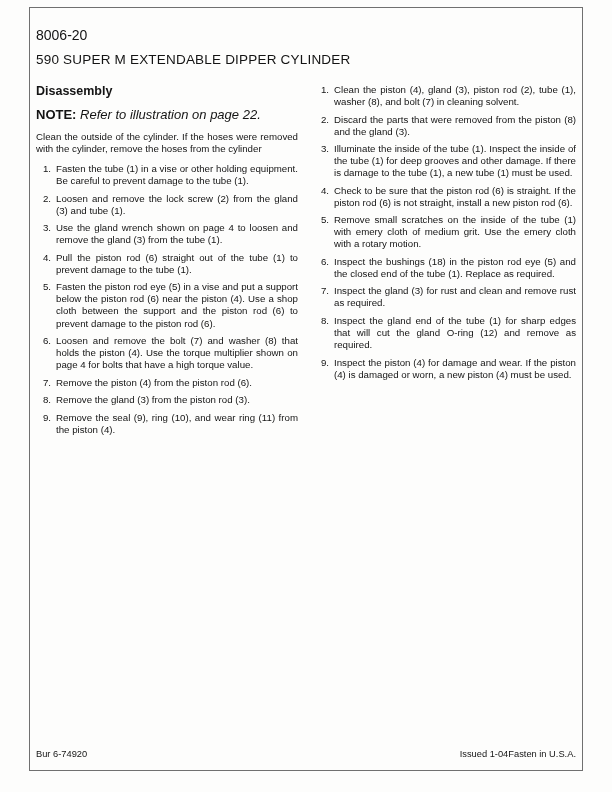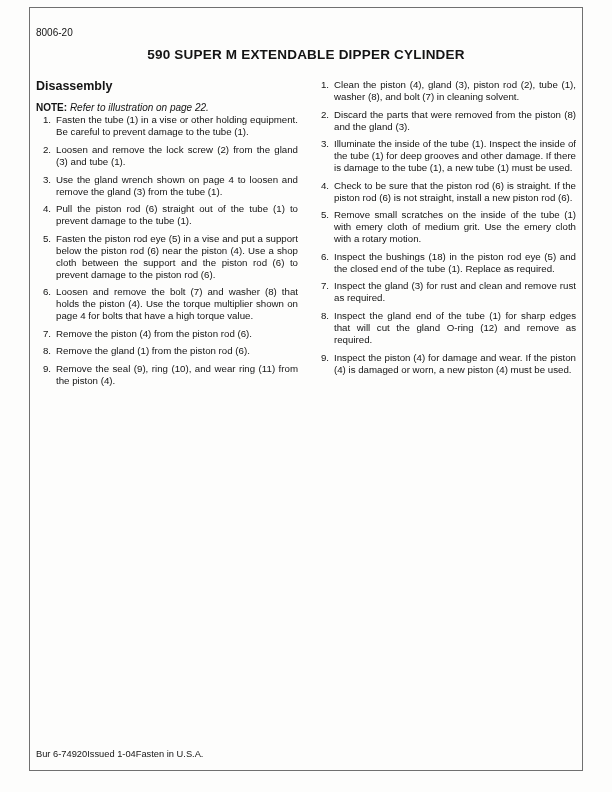--- a/index.html
+++ b/index.html
@@ -15,43 +15,44 @@
     position: absolute;
     top: 7px; left: 29px; right: 29px; bottom: 21px;
     border: 1px solid #707070;
     pointer-events: none;
   }
   .content {
     position: absolute;
     top: 27px; left: 36px; right: 36px;
   }
   .page-number {
-    font-size: 10px;
+    font-size: 14px;
     margin-bottom: 9px;
   }
   .doc-title {
-    text-align: center;
-    font-weight: bold;
+    text-align: left;
+    font-weight: normal;
     font-size: 13.5px;
     letter-spacing: 0.2px;
     margin-bottom: 17px;
   }
   .columns {
     display: flex;
     gap: 16px;
   }
   .col { flex: 1; min-width: 0; }
   .section-heading {
     font-weight: bold;
     font-size: 12.5px;
     margin-bottom: 9px;
   }
   .note {
-    font-size: 10px;
+    font-size: 13px;
     line-height: 1.24;
+    margin-bottom: 8px;
   }
   .note-label { font-weight: bold; }
   .note-text { font-style: italic; }
   .para {
     font-size: 9.7px;
     line-height: 1.24;
     text-align: justify;
     margin-bottom: 8px;
   }
   .step {
@@ -67,20 +68,21 @@
     padding-right: 5px;
   }
   .step-text {
     flex: 1;
     text-align: justify;
   }
   .footer {
     position: absolute;
     left: 36px; right: 36px; bottom: 33px;
     display: flex;
+    justify-content: space-between;
     align-items: baseline;
     font-size: 9.3px;
   }
   .footer-right {
     display: flex;
   }
 </style>
 </head>
 <body>
 
@@ -95,20 +97,21 @@
   <div class="columns">
 
     <div class="col">
       <div class="section-heading">Disassembly</div>
 
       <div class="note">
         <span class="note-label">NOTE:</span>
         <span class="note-text">Refer to illustration on page 22.</span>
       </div>
 
+      <div class="para">Clean the outside of the cylinder. If the hoses were removed with the cylinder, remove the hoses from the cylinder</div>
 
       <div class="step">
         <span class="step-num">1.</span>
         <span class="step-text">Fasten the tube (1) in a vise or other holding equipment. Be careful to prevent damage to the tube (1).</span>
       </div>
       <div class="step">
         <span class="step-num">2.</span>
         <span class="step-text">Loosen and remove the lock screw (2) from the gland (3) and tube (1).</span>
       </div>
       <div class="step">
@@ -126,21 +129,21 @@
       <div class="step">
         <span class="step-num">6.</span>
         <span class="step-text">Loosen and remove the bolt (7) and washer (8) that holds the piston (4). Use the torque multiplier shown on page 4 for bolts that have a high torque value.</span>
       </div>
       <div class="step">
         <span class="step-num">7.</span>
         <span class="step-text">Remove the piston (4) from the piston rod (6).</span>
       </div>
       <div class="step">
         <span class="step-num">8.</span>
-        <span class="step-text">Remove the gland (1) from the piston rod (6).</span>
+        <span class="step-text">Remove the gland (3) from the piston rod (3).</span>
       </div>
       <div class="step">
         <span class="step-num">9.</span>
         <span class="step-text">Remove the seal (9), ring (10), and wear ring (11) from the piston (4).</span>
       </div>
     </div>
 
     <div class="col">
 
       <div class="step">

